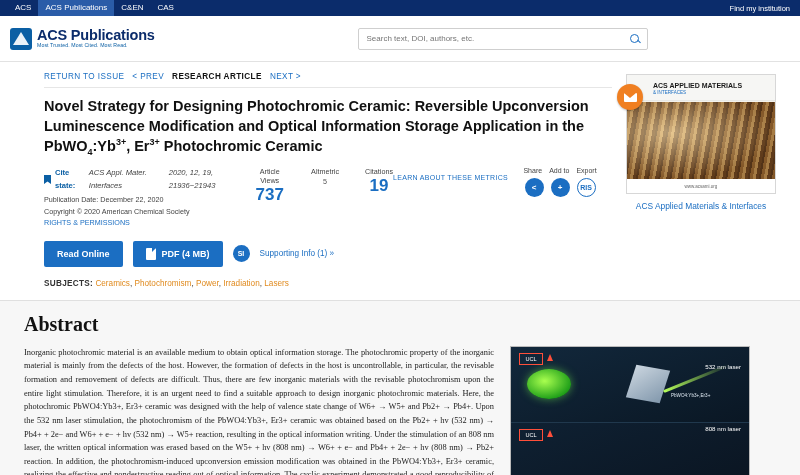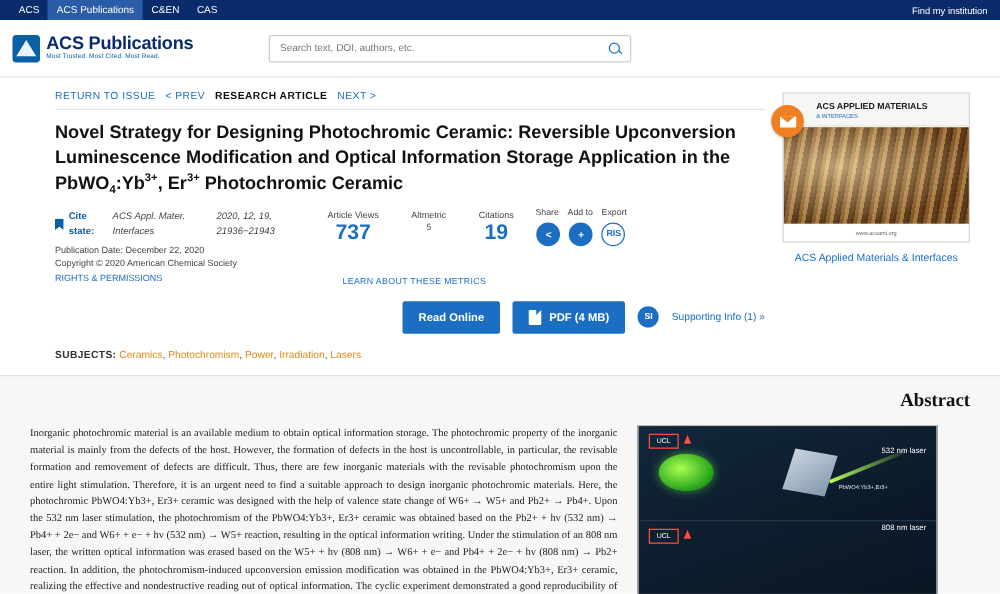--- a/index.html
+++ b/index.html
@@ -61,21 +61,21 @@
   .logo-text { line-height: 1.05; }
   .logo-text .l1 {
     font-size: 14.5px; font-weight: bold; color: #0b2c6b;
     letter-spacing: -0.2px;
   }
   .logo-text .l2 { font-size: 5.2px; color: #0b5fa4; letter-spacing: 0.1px; }
 
   .search-wrap {
     flex: 1;
     display: flex;
-    justify-content: flex-start;
+    justify-content: center;
   }
   .search-box {
     width: 290px; height: 22px;
     border: 1px solid #cfcfcf;
     border-radius: 2px;
     display: flex; align-items: center;
     padding: 0 6px;
     background: #fff;
   }
   .search-box input {
@@ -180,42 +180,41 @@
     display: flex; gap: 26px; flex: 1; padding-left: 10px;
   }
   .metric { text-align: center; }
   .metric .lbl { font-size: 7.2px; color: #444; margin-bottom: 1px; }
   .metric .val { font-size: 17px; color: #1b6ec2; font-weight: bold; line-height: 1; }
   .metric .alt { font-size: 7.2px; color: #555; }
   .learn {
     font-size: 7px; color: #1b6ec2; letter-spacing: 0.3px;
     margin-top: 7px; text-align: center;
   }
-  .metrics-col { display: flex; flex-direction: column; }
+  .metrics-col { display: flex; }
 
   .share-col {
     width: 108px; text-align: center; font-size: 7px; color: #444;
   }
   .share-labels { display: flex; justify-content: center; gap: 7px; margin-bottom: 4px; }
   .share-labels span { color: #444; }
   .share-icons { display: flex; justify-content: center; gap: 7px; align-items: center; }
   .circ {
     width: 19px; height: 19px; border-radius: 50%;
     background: #1b6ec2; color: #fff;
     display: flex; align-items: center; justify-content: center;
     font-size: 8px; font-weight: bold;
   }
   .circ.outline {
     background: #fff; border: 1.4px solid #1b6ec2; color: #1b6ec2; font-size: 7px;
   }
 
   .actions {
     display: flex; align-items: center; gap: 10px;
     margin-top: 12px;
-    justify-content: flex-end;
   }
   .btn {
     background: #1b6ec2; color: #fff;
     font-size: 9px; font-weight: bold;
     border-radius: 2px;
     height: 26px; padding: 0 13px;
     display: flex; align-items: center; gap: 6px;
     border: 0; cursor: pointer;
     font-family: "Liberation Sans", sans-serif;
   }
@@ -297,23 +296,22 @@
   
   .abstract-sec {
     margin-top: 12px;
     border-top: 1px solid #e0e0e0;
     background: #f7f7f7;
     padding: 12px 24px 10px 24px;
     height: 206px;
   }
   .abs-title {
     font-family: "Liberation Serif", serif;
-    font-size: 15px; color: #111; font-weight: bold;
+    font-size: 20px; color: #111; font-weight: bold;
     margin: 0 0 10px 0;
-    text-align: right;
   }
   .abs-body { display: flex; gap: 16px; }
   .abs-text {
     width: 470px;
     font-family: "Liberation Serif", serif;
     font-size: 8.4px; line-height: 1.62; color: #222;
     text-align: justify;
   }
 
   .abs-fig {

